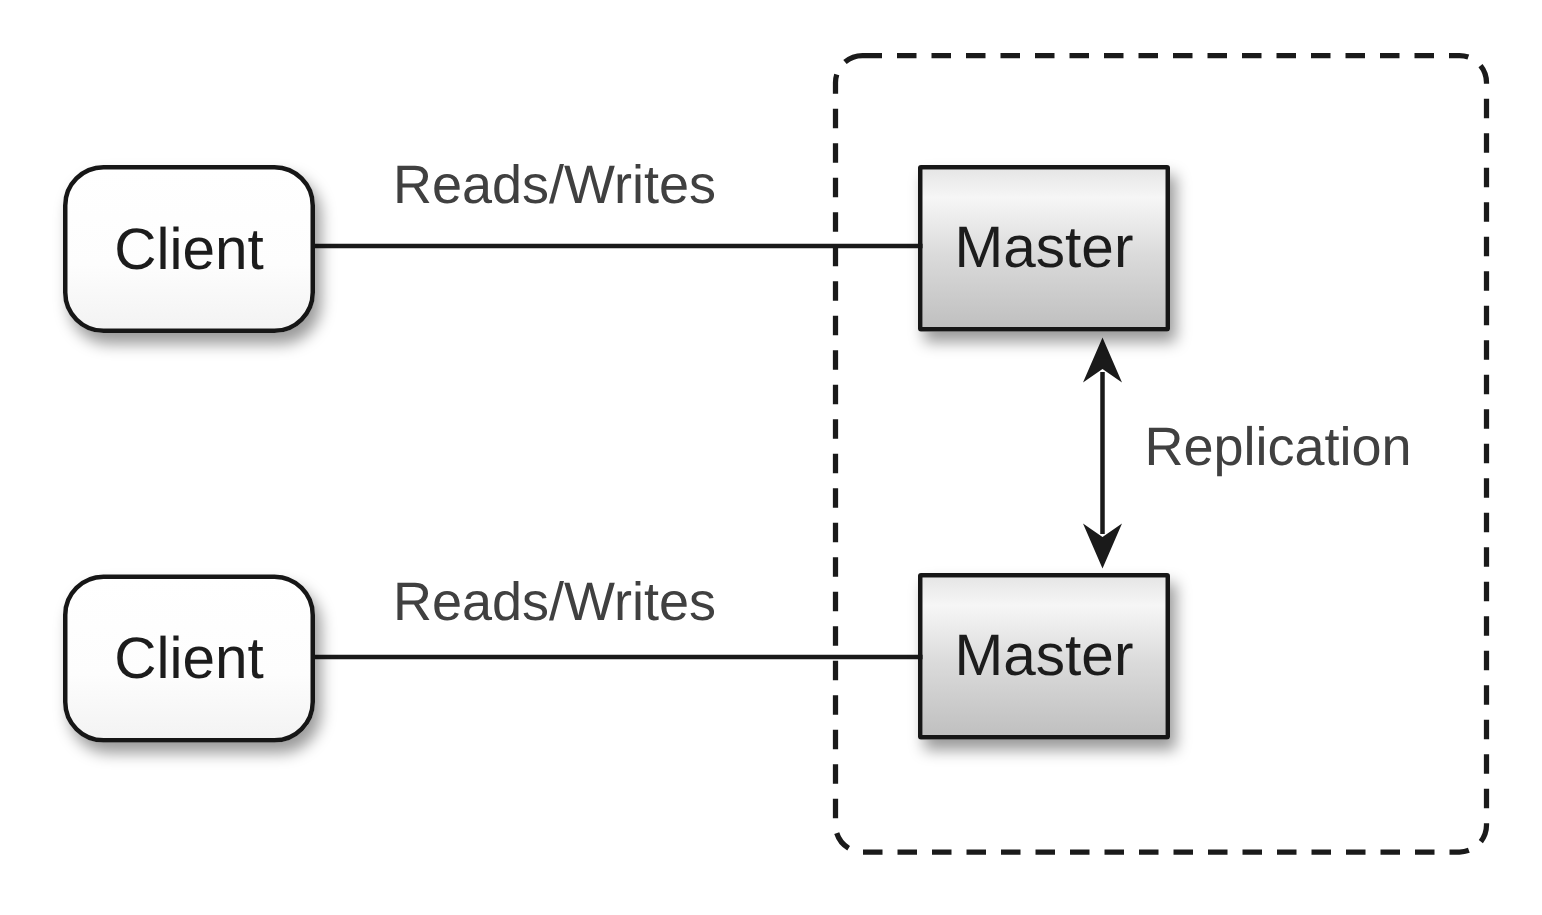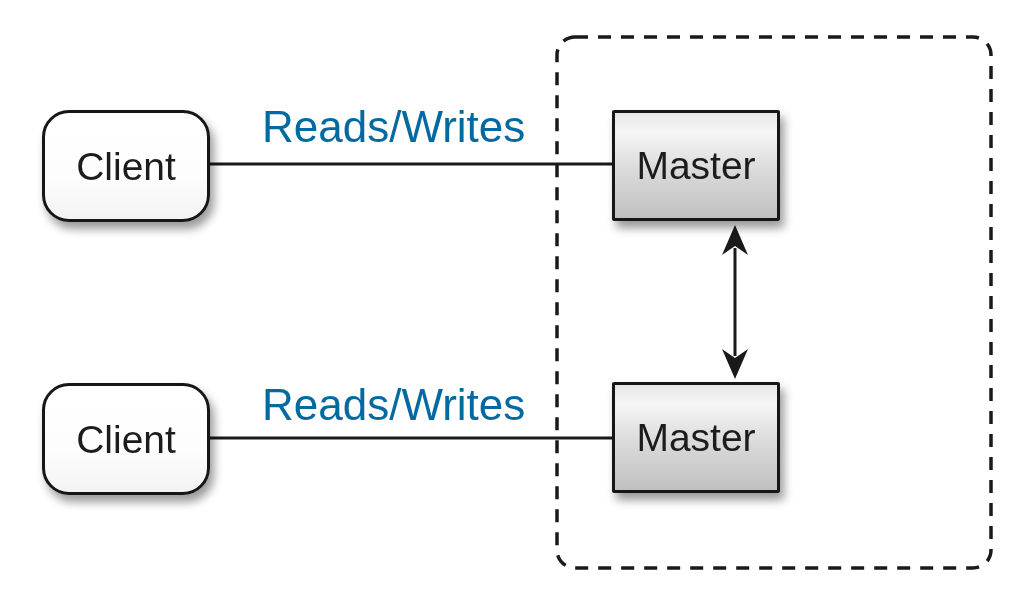--- a/index.html
+++ b/index.html
@@ -46,24 +46,24 @@
     left: 612px;
     width: 168px;
     height: 111px;
     border-radius: 2px;
     background: linear-gradient(180deg, #e6e6e6 0%, #f6f6f6 18%, #dadada 55%, #c0c0c0 100%);
   }
   .master.top { top: 110px; }
   .master.bottom { top: 382px; }
   .edge-label {
     position: absolute;
-    font-size: 44px;
+    font-size: 36px;
     line-height: 1;
     white-space: nowrap;
-    color: #0369a1;
+    color: #404040;
   }
   .edge-label.rw-top    { left: 262px; top: 105px; }
   .edge-label.rw-bottom { left: 262px; top: 383px; }
   .edge-label.repl      { left: 763px; top: 280px; }
 </style>
 </head>
 <body>
 
 <div class="canvas">
 
@@ -101,14 +101,15 @@
   </div>
 
   <div class="node master bottom">
     <span>Master</span>
   </div>
 
   <div class="edge-label rw-top">Reads/Writes</div>
 
   <div class="edge-label rw-bottom">Reads/Writes</div>
 
+  <div class="edge-label repl">Replication</div>
 
 </div>
 
 </body></html>

